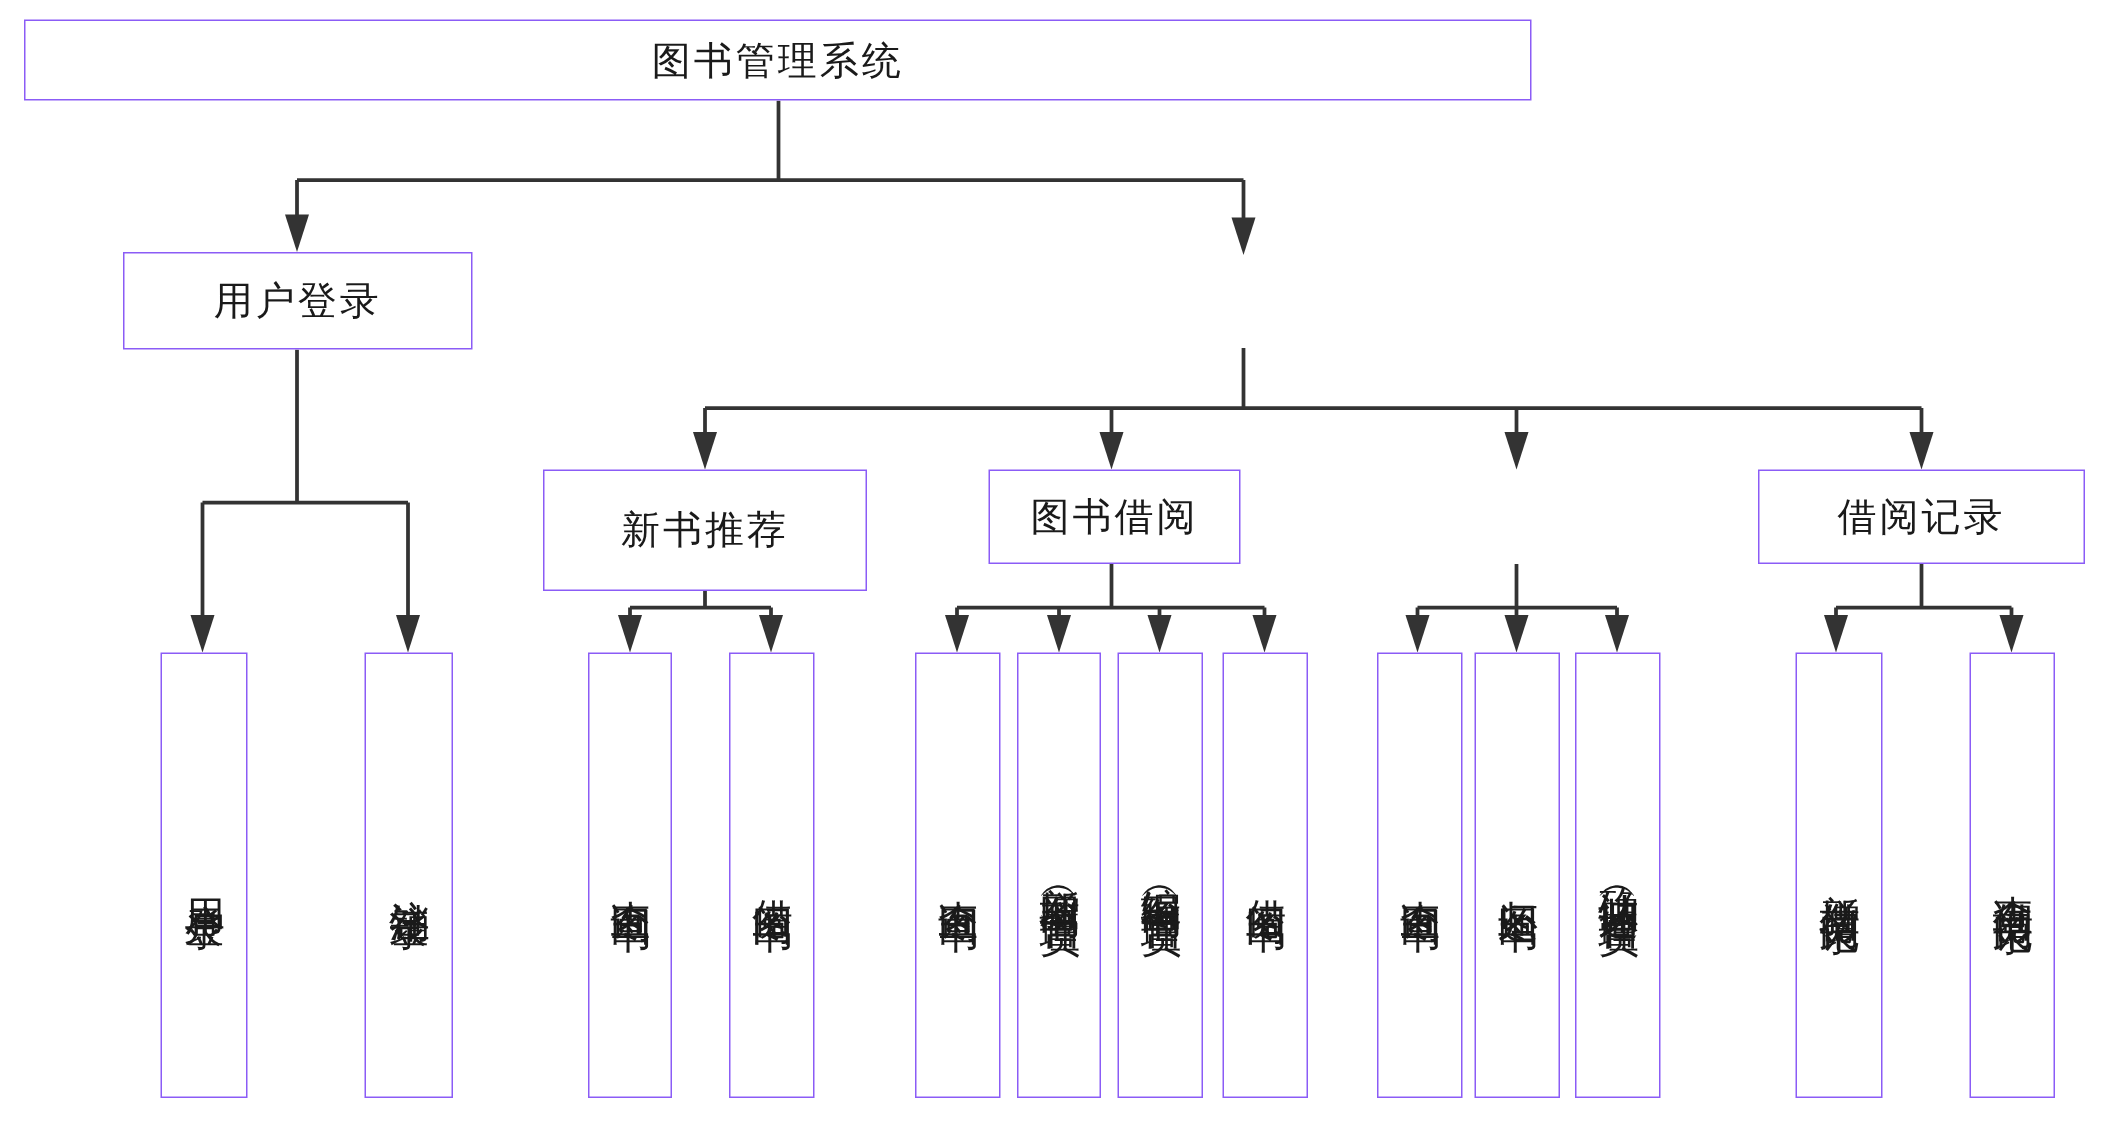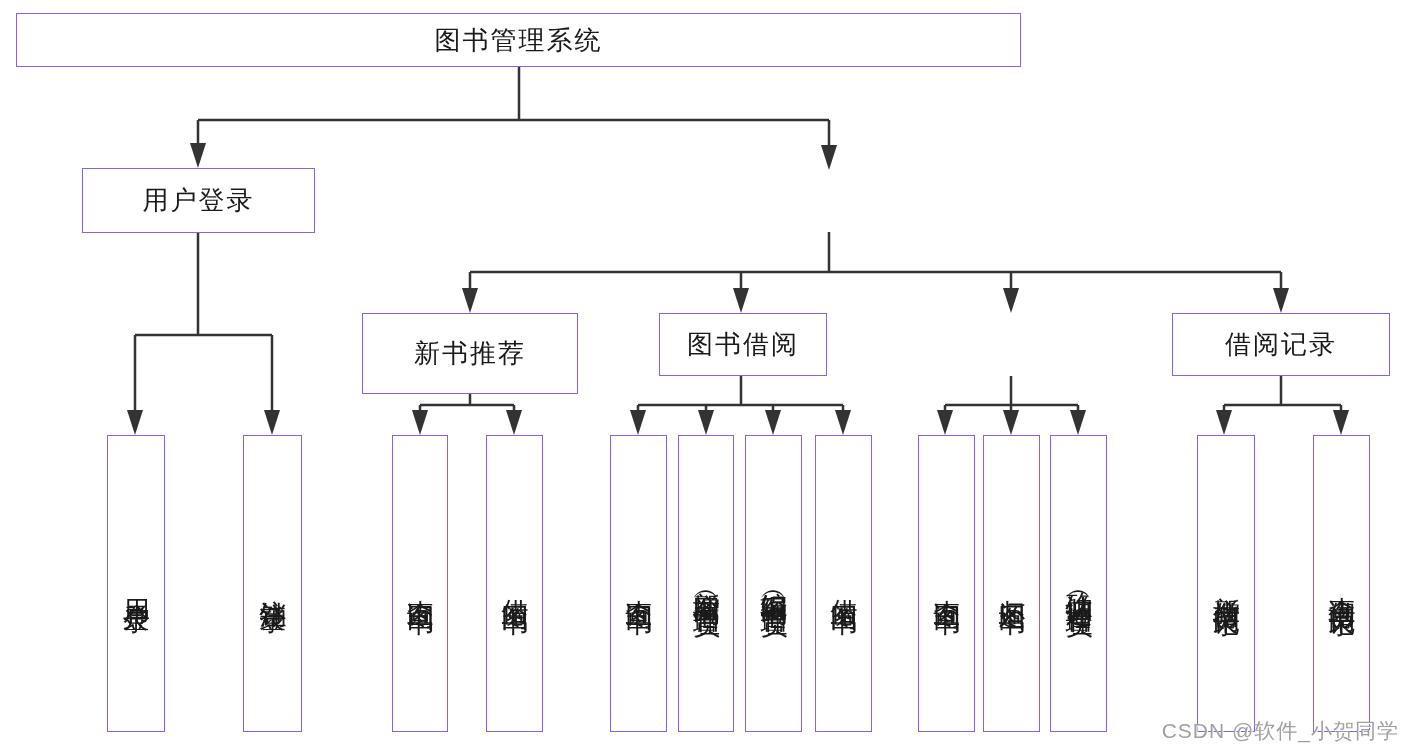--- a/index.html
+++ b/index.html
@@ -115,15 +115,14 @@
     <span class="vtext">确认归还（管理员）</span>
   </div>
 
   <div class="box" style="left:1197px;top:435px;width:58px;height:297px;">
     <span class="vtext">新增借阅记录</span>
   </div>
   <div class="box" style="left:1313px;top:435px;width:57px;height:297px;">
     <span class="vtext">查询借阅记录</span>
   </div>
 
-  <div class="watermark">CSDN @软件_小贺同学</div>
 
 </div>
 
 </body></html>

